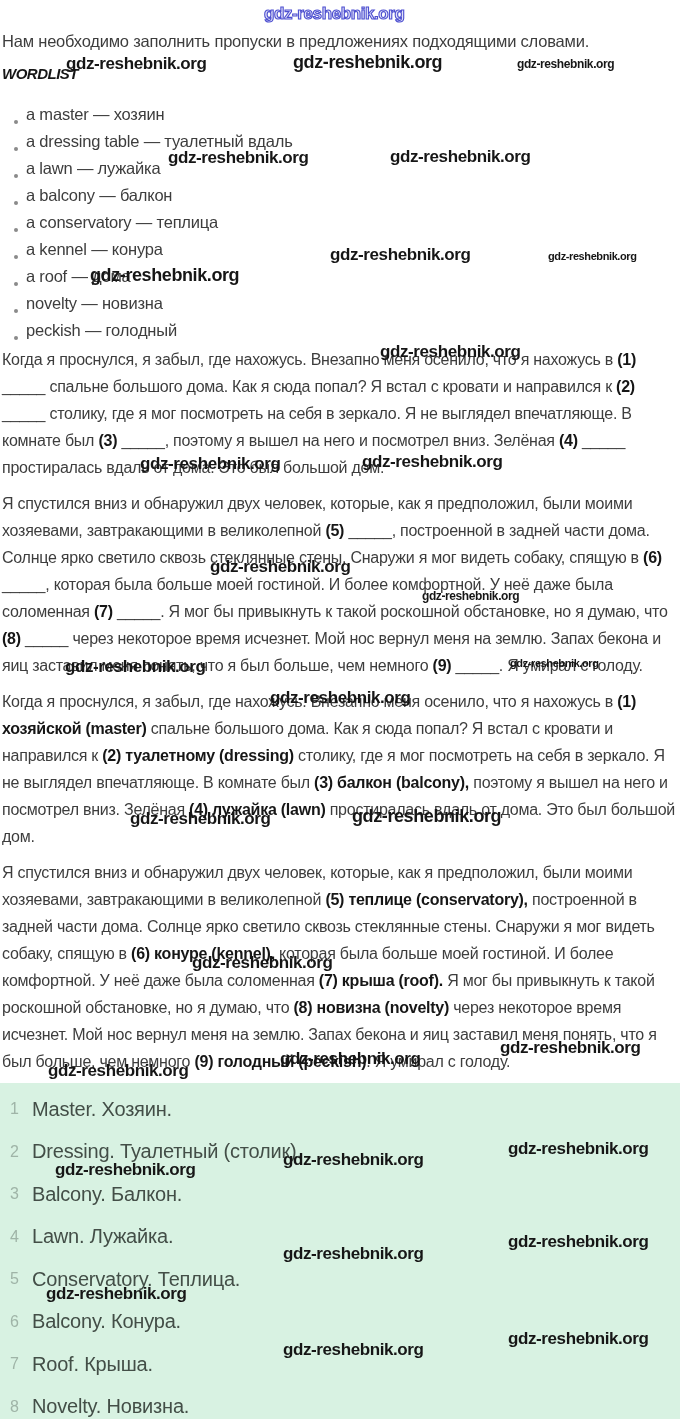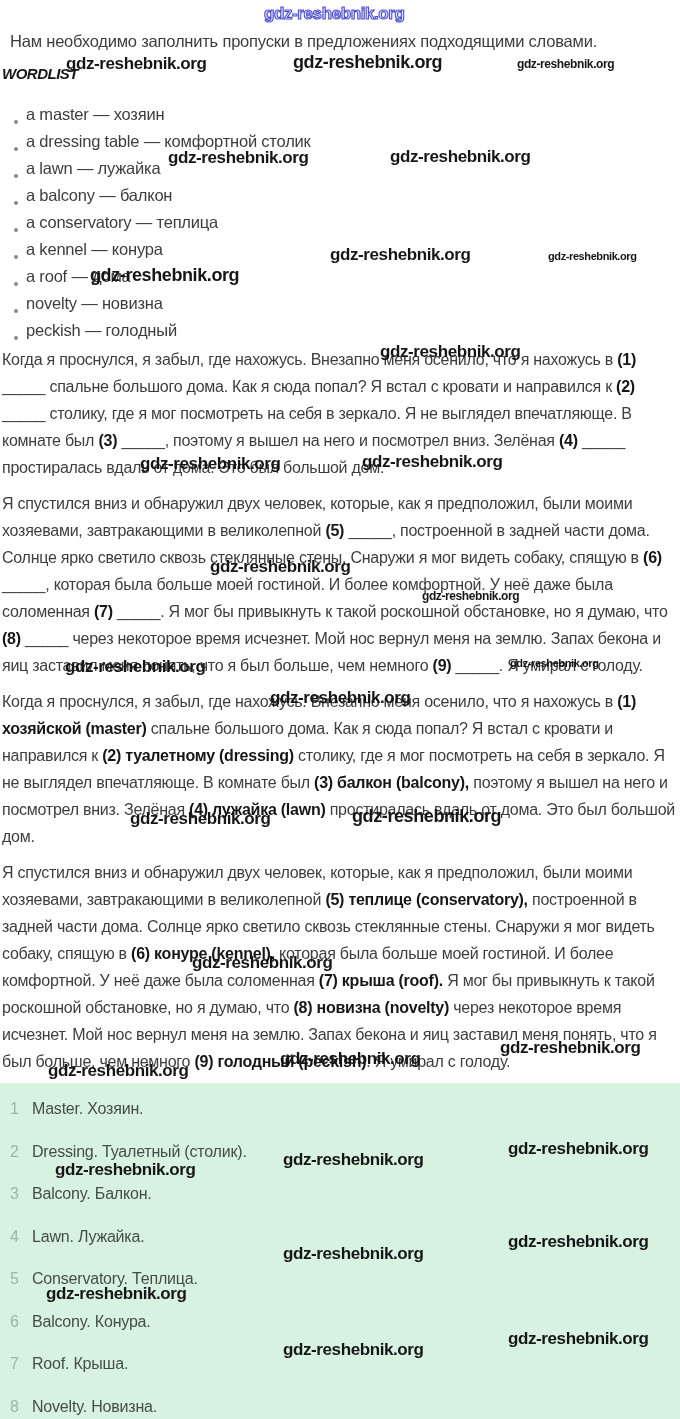--- a/index.html
+++ b/index.html
@@ -19,21 +19,21 @@
     height:1419px;
     overflow:hidden;
     background:#fff;
     font-family:"Liberation Sans","DejaVu Sans",sans-serif;
     color:var(--text);
     display:flex;
     flex-direction:column;
   }
   .content{padding:0 4px 0 2px;flex:none;}
   .intro{
-    margin:31px 8px 0;
+    margin:31px 0 0;
     font-size:16.5px;
     line-height:20px;
     letter-spacing:-0.2px;
   }
   .wordlist-heading{
     margin-top:14px;
     font-size:15px;
     font-weight:700;
     color:var(--bold);
     letter-spacing:-0.5px;
@@ -79,21 +79,21 @@
     align-items:center;
     padding-left:10px;
   }
   .ans-num{
     width:22px;
     flex:none;
     font-size:16px;
     color:var(--num);
   }
   .ans-text{
-    font-size:16px;
+    font-size:20px;
     letter-spacing:-0.2px;
     color:var(--ans-text);
   }
   .wm-layer{
     position:absolute;
     inset:0;
     pointer-events:none;
     z-index:5;
   }
   .wm{
@@ -122,21 +122,21 @@
 
     <ul class="bullets">
 
         <li class="bullet-item">
           <span class="bullet-dot"></span>
           <span class="bullet-text">a master — хозяин</span>
         </li>
 
         <li class="bullet-item">
           <span class="bullet-dot"></span>
-          <span class="bullet-text">a dressing table — комфортной столик</span>
+          <span class="bullet-text">a dressing table — туалетный вдаль</span>
         </li>
 
         <li class="bullet-item">
           <span class="bullet-dot"></span>
           <span class="bullet-text">a lawn — лужайка</span>
         </li>
 
         <li class="bullet-item">
           <span class="bullet-dot"></span>
           <span class="bullet-text">a balcony — балкон</span>

